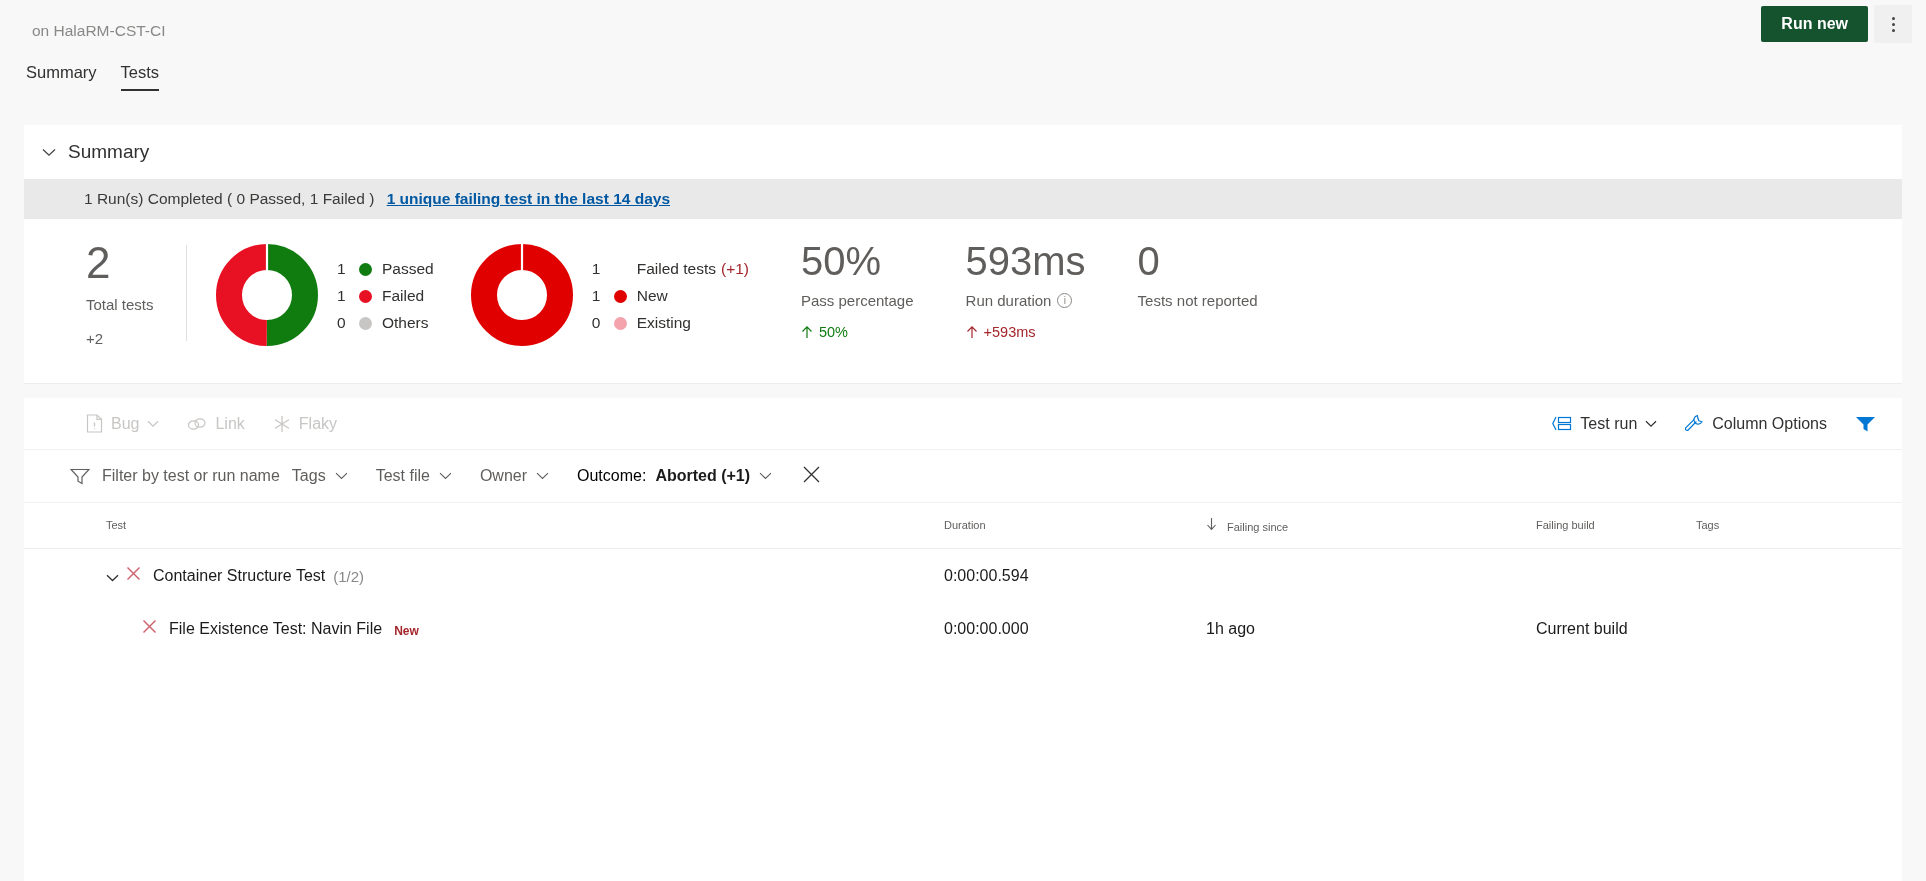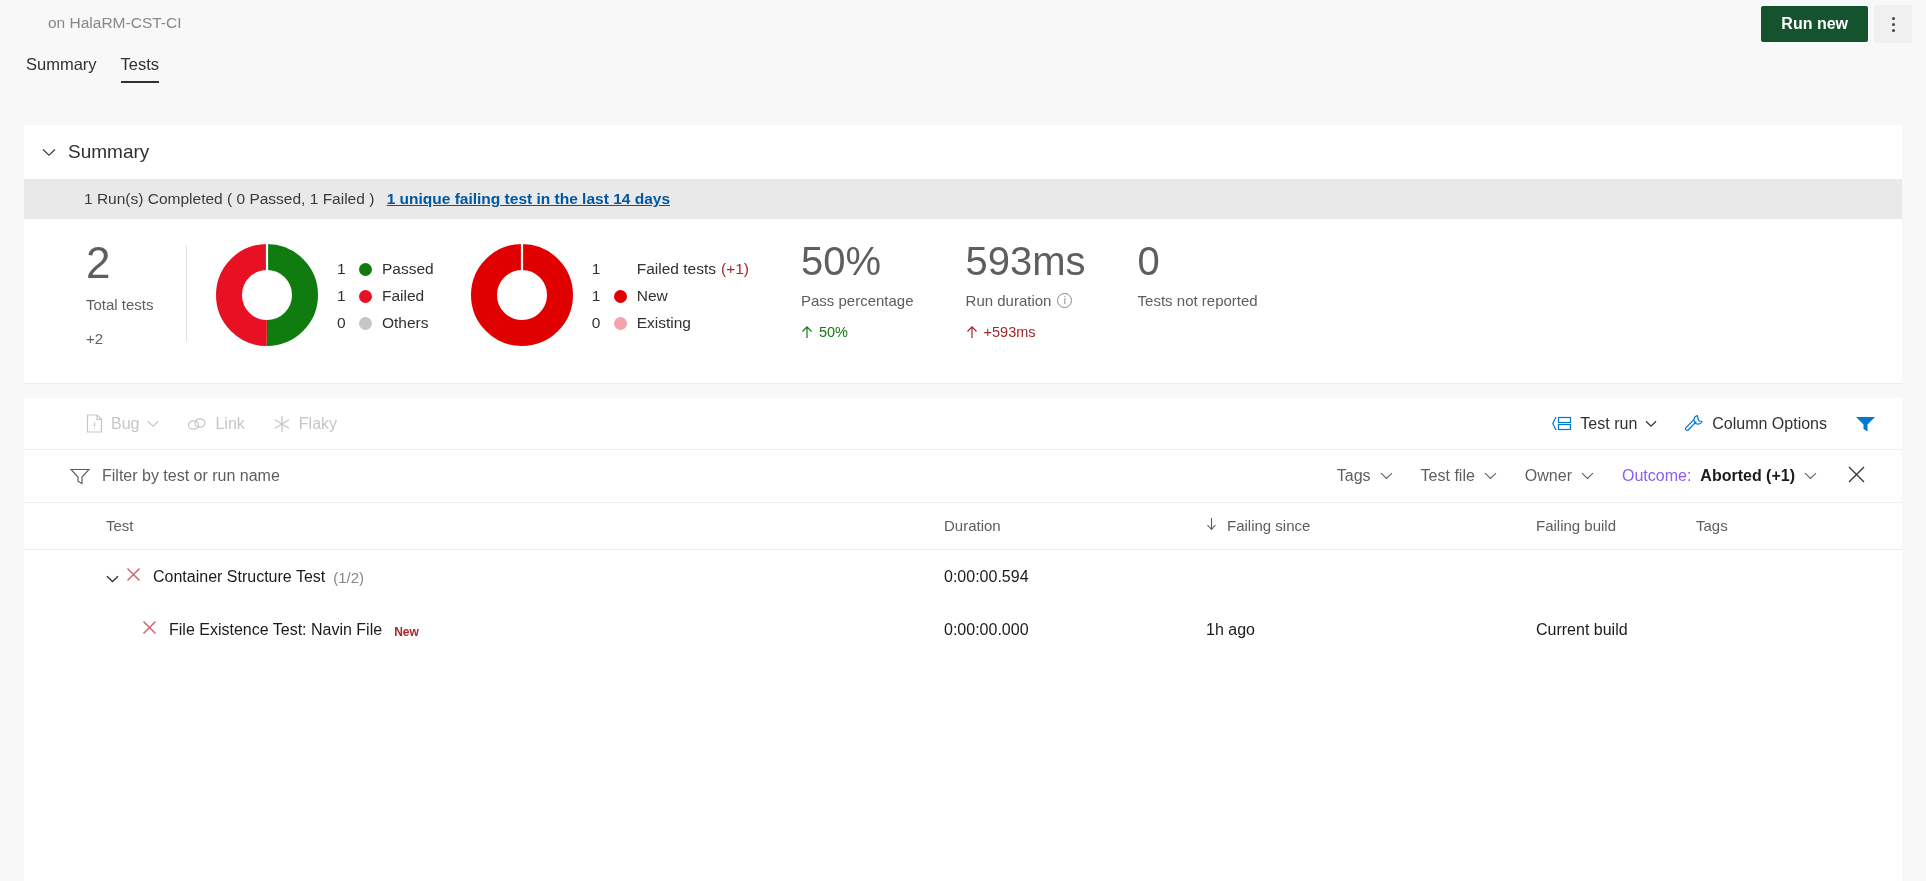--- a/index.html
+++ b/index.html
@@ -25,21 +25,21 @@
     display: inline-flex; align-items: center; justify-content: center;
     flex: 0 0 auto;
     margin-right: 12px;
   }
   .status-circle svg { display: block; }
   .build-title {
     font-size: 27px; font-weight: 600; color: #1b1b1b;
     letter-spacing: -0.2px; line-height: 1.1;
   }
   .subtitle {
-    padding-left: 48px; margin-top: 4px;
+    padding-left: 32px; margin-top: 12px;
     font-size: 15.5px; color: #8a8886;
   }
   .tabs { display: flex; gap: 8px; padding-left: 18px; margin-top: 19px; }
   .tab {
     font-size: 16.5px; color: #323130; padding: 4px 8px 9px 8px;
     cursor: pointer; position: relative;
   }
   .tab.active { font-weight: 400; }
   .tab.active::after {
     content: ""; position: absolute; left: 8px; right: 8px; bottom: 0;
@@ -120,37 +120,37 @@
   .tb-left, .tb-right { display: flex; align-items: center; }
   .tb-item {
     display: flex; align-items: center; gap: 8px;
     font-size: 16px; padding: 4px 14px; cursor: pointer;
   }
   .tb-item.disabled { color: #c8c6c4; cursor: default; }
   .tb-item.enabled { color: #323130; }
   .tb-item svg { display: block; }
 
   .filterbar {
-    display: flex; align-items: center; justify-content: space-between;
+    display: flex; align-items: center; 
     padding: 10px 22px 10px 46px; border-bottom: 1px solid #f0f0f0;
   }
   .filter-input { display: flex; align-items: center; gap: 12px; }
   .filter-ph { font-size: 16px; color: #605e5c; }
   .filters { display: flex; align-items: center; gap: 4px; }
   .filter-pill {
     display: flex; align-items: center; gap: 9px;
     font-size: 16px; color: #605e5c; padding: 5px 12px; cursor: pointer;
   }
   .filter-pill b { color: #1b1b1b; font-weight: 700; }
-  .filter-pill .lbl-dark { color: #8b5cf6; }
+  .filter-pill .lbl-dark { color: #000000; }
   .clear-x { padding: 5px 14px; cursor: pointer; color: #323130; font-size: 20px; line-height: 1; }
 
   table.results { width: 100%; border-collapse: collapse; table-layout: fixed; }
   table.results th {
-    text-align: left; font-size: 15px; font-weight: 400; color: #605e5c;
+    text-align: left; font-size: 11px; font-weight: 400; color: #605e5c;
     padding: 14px 0 15px 0; border-bottom: 1px solid #ededed;
   }
   table.results td { font-size: 16px; color: #1b1b1b; padding: 17px 0; vertical-align: middle; }
   .col-test { width: 920px; padding-left: 82px !important; }
   .col-dur { width: 262px; }
   .col-since { width: 330px; }
   .col-build { width: 160px; }
   .col-tags { width: auto; }
   .sort-arrow { display: inline-block; margin-right: 10px; color: #605e5c; }
   .cell-test { display: flex; align-items: flex-end; }

